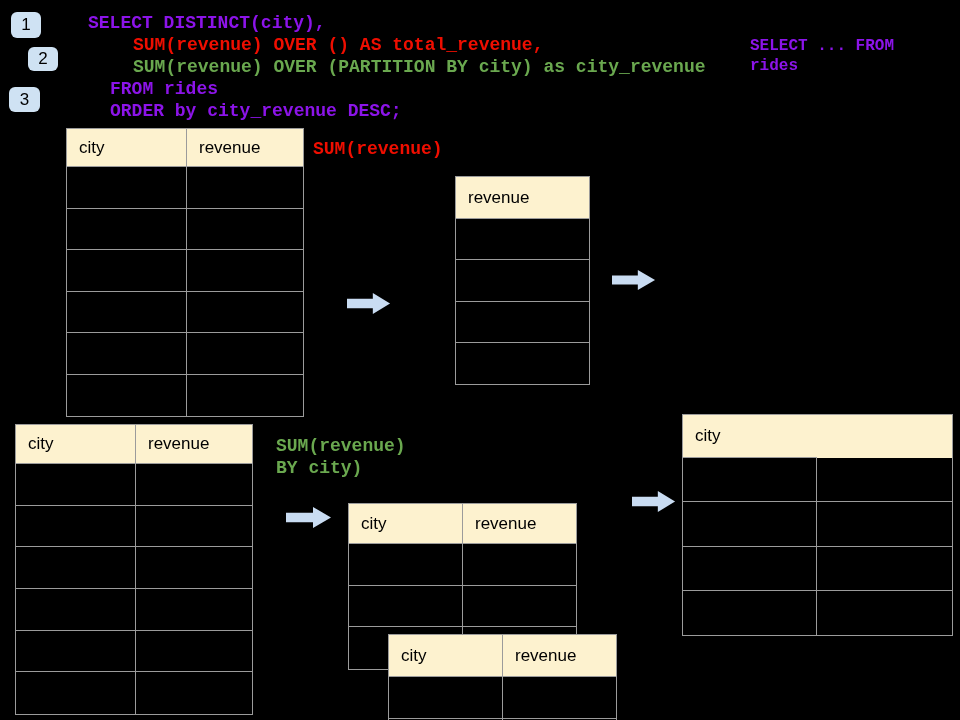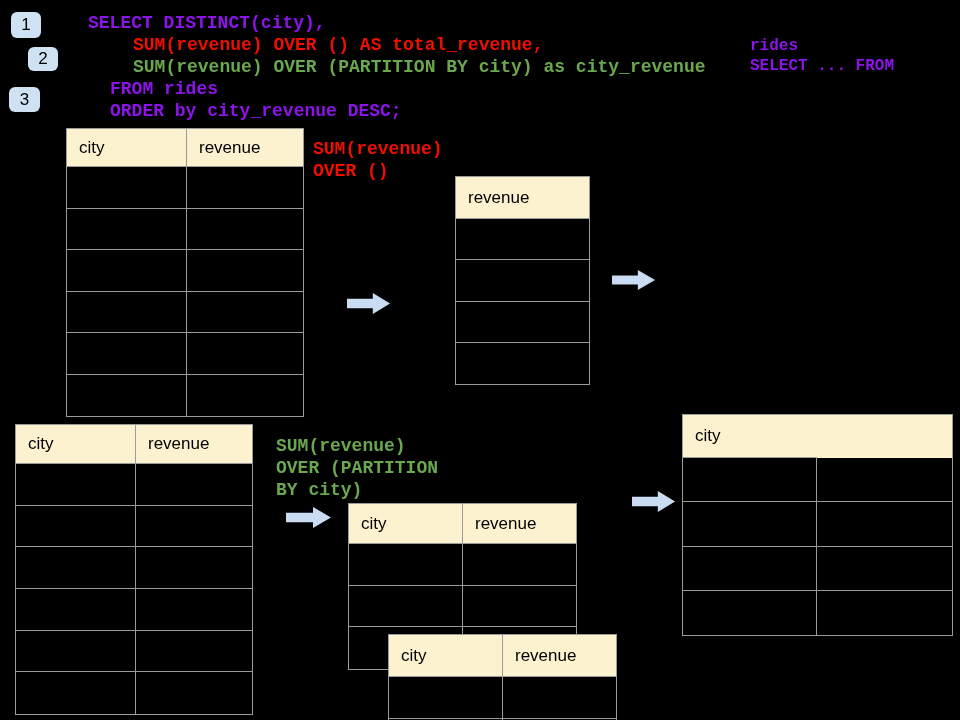--- a/index.html
+++ b/index.html
@@ -28,23 +28,23 @@
 </head>
 <body>
 
 <div class="canvas">
 
   <div class="badge" style="left: 11px; top: 12px; width: 30px; height: 26px;">1</div>
   <div class="badge" style="left: 28px; top: 47px; width: 30px; height: 24px;">2</div>
   <div class="badge" style="left: 9px; top: 87px; width: 31px; height: 25px;">3</div>
 
   <div class="code" style="left: 88px; top: 12px; font-size: 18px; line-height: 22px;"><div class="code-line" style="padding-left: 0px; color: rgb(140, 20, 233);">SELECT DISTINCT(city),</div><div class="code-line" style="padding-left: 45px; color: rgb(239, 14, 0);">SUM(revenue) OVER () AS total_revenue,</div><div class="code-line" style="padding-left: 45px; color: rgb(106, 168, 79);">SUM(revenue) OVER (PARTITION BY city) as city_revenue</div><div class="code-line" style="padding-left: 22px; color: rgb(140, 20, 233);">FROM rides</div><div class="code-line" style="padding-left: 22px; color: rgb(140, 20, 233);">ORDER by city_revenue DESC;</div></div>
-  <div class="code" style="left: 750px; top: 36px; font-size: 16px; line-height: 20px;"><div class="code-line" style="padding-left: 0px; color: rgb(140, 20, 233);">rides</div><div class="code-line" style="padding-left: 0px; color: rgb(140, 20, 233);">SELECT ... FROM</div></div>
-  <div class="code" style="left: 313px; top: 138px; font-size: 18px; line-height: 22px;"><div class="code-line" style="padding-left: 0px; color: rgb(239, 14, 0);">SUM(revenue)</div><div class="code-line" style="padding-left: 0px; color: rgb(239, 14, 0);">OVER ()</div></div>
-  <div class="code" style="left: 276px; top: 435px; font-size: 18px; line-height: 22px;"><div class="code-line" style="padding-left: 0px; color: rgb(106, 168, 79);">SUM(revenue)</div><div class="code-line" style="padding-left: 0px; color: rgb(106, 168, 79);">OVER (PARTITION</div><div class="code-line" style="padding-left: 0px; color: rgb(106, 168, 79);">BY city)</div></div>
+  <div class="code" style="left: 750px; top: 36px; font-size: 16px; line-height: 20px;"><div class="code-line" style="padding-left: 0px; color: rgb(140, 20, 233);">SELECT ... FROM</div><div class="code-line" style="padding-left: 0px; color: rgb(140, 20, 233);">rides</div></div>
+  <div class="code" style="left: 313px; top: 138px; font-size: 18px; line-height: 22px;"><div class="code-line" style="padding-left: 0px; color: rgb(239, 14, 0);">SUM(revenue)</div></div>
+  <div class="code" style="left: 276px; top: 435px; font-size: 18px; line-height: 22px;"><div class="code-line" style="padding-left: 0px; color: rgb(106, 168, 79);">SUM(revenue)</div><div class="code-line" style="padding-left: 0px; color: rgb(106, 168, 79);">BY city)</div></div>
 
   <div class="tbl" style="left: 66px; top: 128px;">
       <div class="t-head" style="height: 38px;">
         <div class="t-cell t-hcell" style="width: 120px;">city</div>
         <div class="t-cell t-hcell" style="width: 116px;">revenue</div>
       </div>
       <div class="t-row" style="height: 41.5px;">
         <div class="t-cell" style="width: 120px;"></div>
         <div class="t-cell" style="width: 116px;"></div>
       </div>

